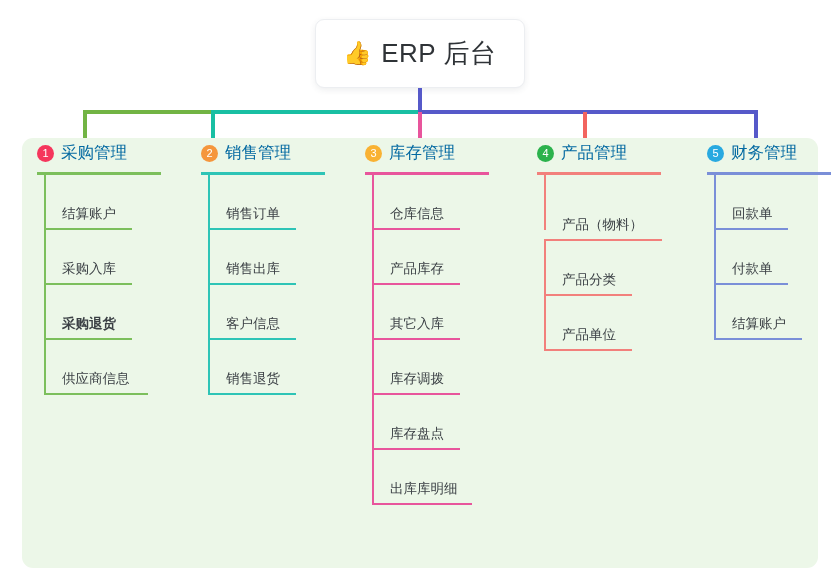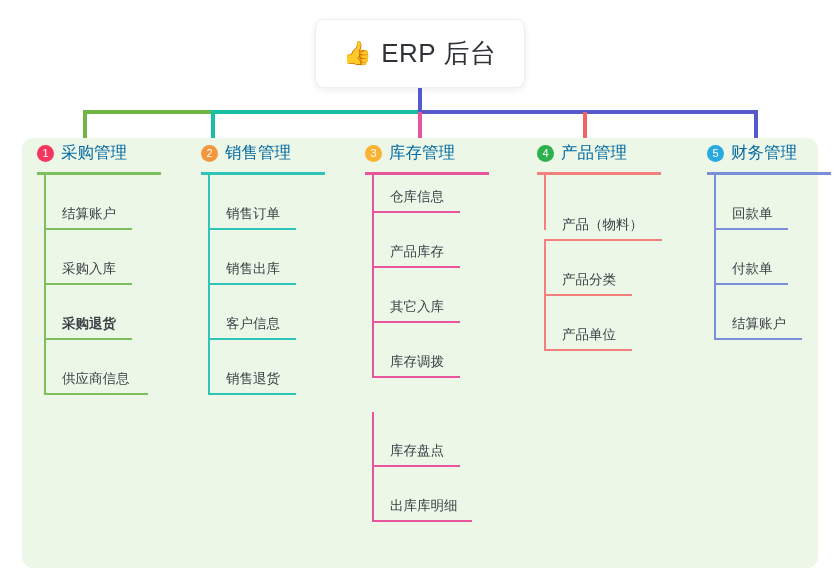--- a/index.html
+++ b/index.html
@@ -182,41 +182,41 @@
             </div>
           </div>
         </div>
         <div class="col" style="left: 328px;">
           <div class="col-head">
             <span class="badge" style="background: rgb(249, 178, 51);">3</span>
             <span class="col-title">库存管理</span>
           </div>
           <div class="head-rule" style="width: 124px; background: rgb(232, 85, 156);"></div>
           <div class="items">
-            <div class="item" style="height: 38px; width: 108px;">
+            <div class="item" style="height: 55px; width: 108px;">
               <div class="item-spine" style="height: 55px; background: rgb(232, 85, 156);"></div>
               <div class="item-rule" style="width: 88px; background: rgb(232, 85, 156);"></div>
               <div class="item-label">仓库信息</div>
             </div>
             <div class="item" style="height: 55px; width: 108px;">
               <div class="item-spine" style="height: 55px; background: rgb(232, 85, 156);"></div>
               <div class="item-rule" style="width: 88px; background: rgb(232, 85, 156);"></div>
               <div class="item-label">产品库存</div>
             </div>
             <div class="item" style="height: 55px; width: 108px;">
               <div class="item-spine" style="height: 55px; background: rgb(232, 85, 156);"></div>
               <div class="item-rule" style="width: 88px; background: rgb(232, 85, 156);"></div>
               <div class="item-label">其它入库</div>
             </div>
             <div class="item" style="height: 55px; width: 108px;">
               <div class="item-spine" style="height: 55px; background: rgb(232, 85, 156);"></div>
               <div class="item-rule" style="width: 88px; background: rgb(232, 85, 156);"></div>
               <div class="item-label">库存调拨</div>
             </div>
-            <div class="item" style="height: 55px; width: 108px; margin-top: 34px;">
+            <div class="item" style="height: 55px; width: 108px;">
               <div class="item-spine" style="height: 55px; background: rgb(232, 85, 156);"></div>
               <div class="item-rule" style="width: 88px; background: rgb(232, 85, 156);"></div>
               <div class="item-label">库存盘点</div>
             </div>
             <div class="item" style="height: 55px; width: 120px;">
               <div class="item-spine" style="height: 55px; background: rgb(232, 85, 156);"></div>
               <div class="item-rule" style="width: 100px; background: rgb(232, 85, 156);"></div>
               <div class="item-label">出库库明细</div>
             </div>
           </div>

